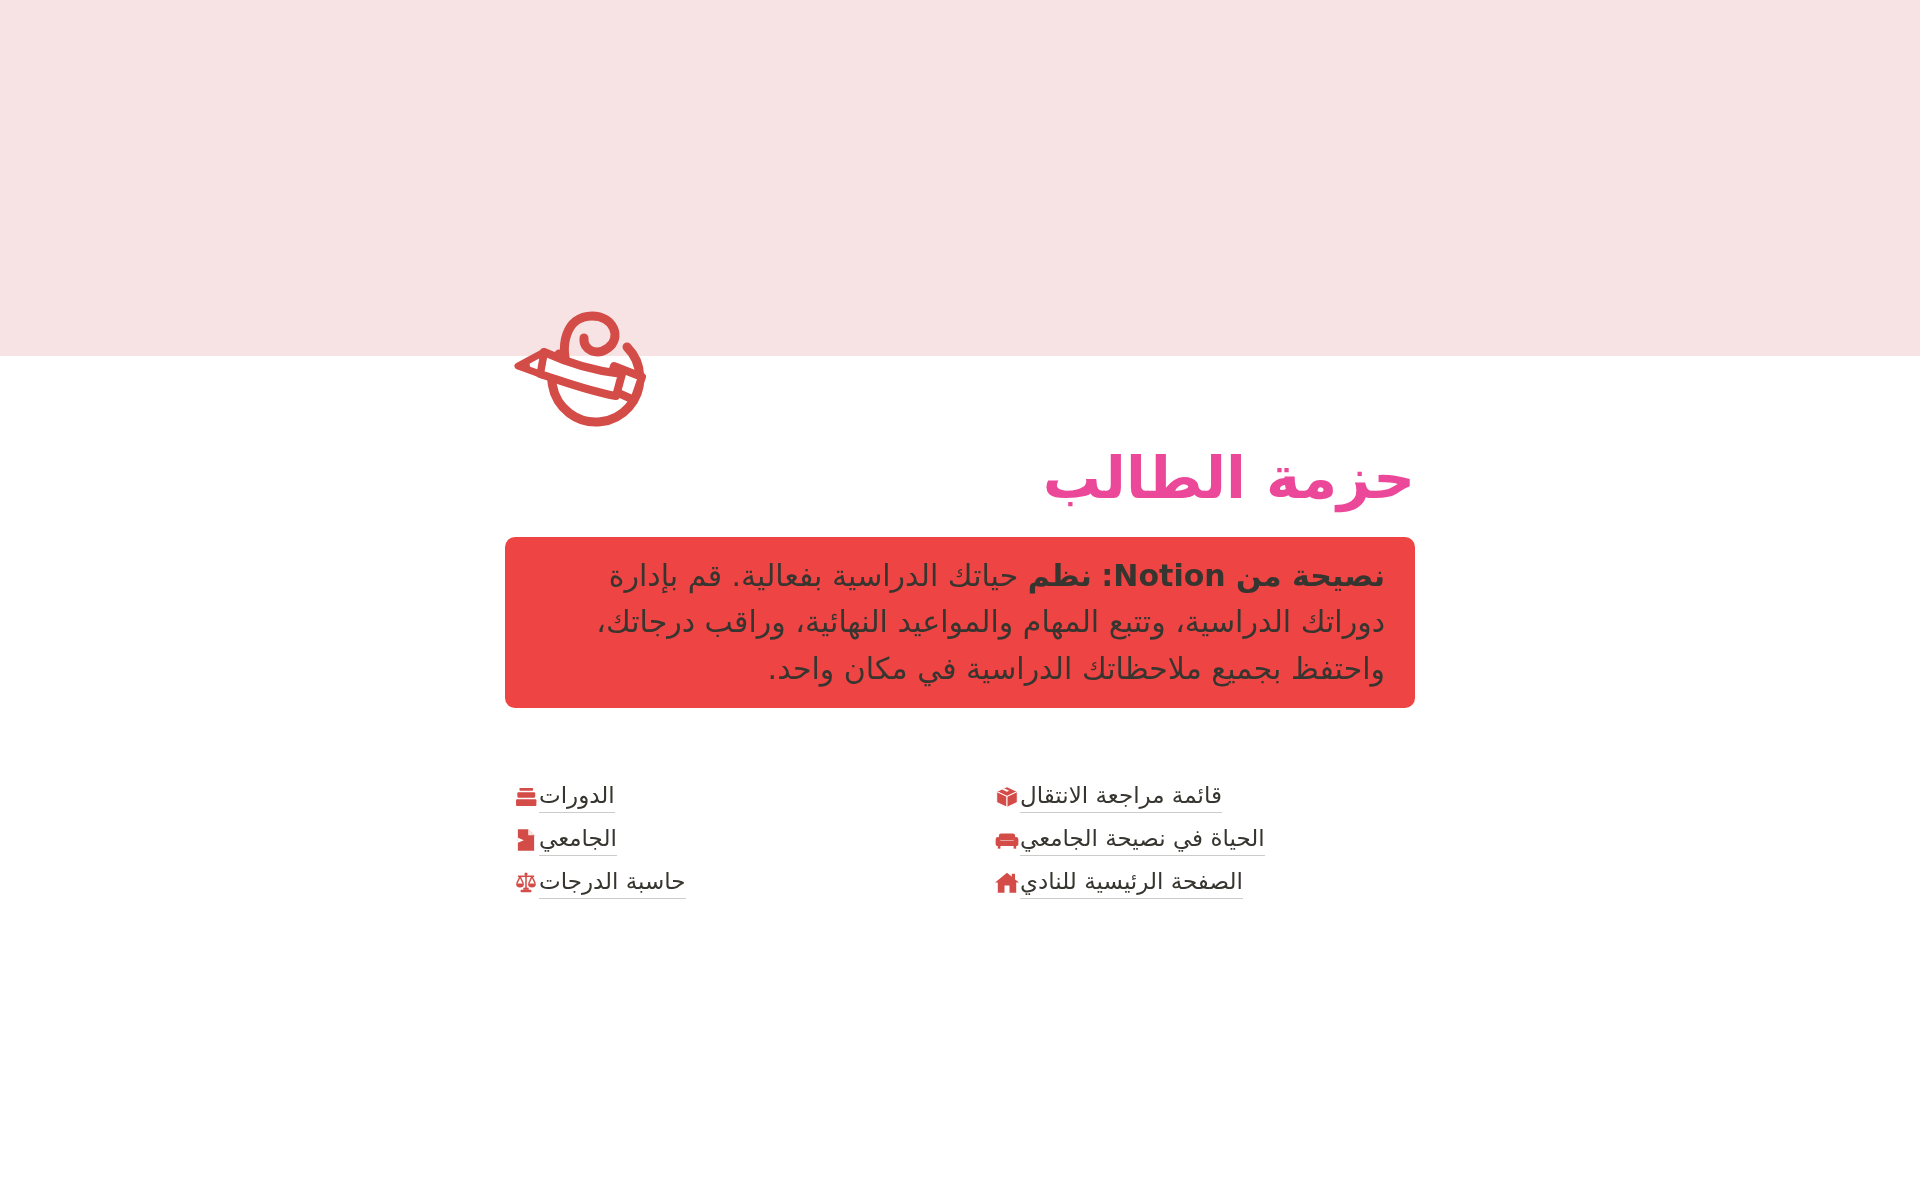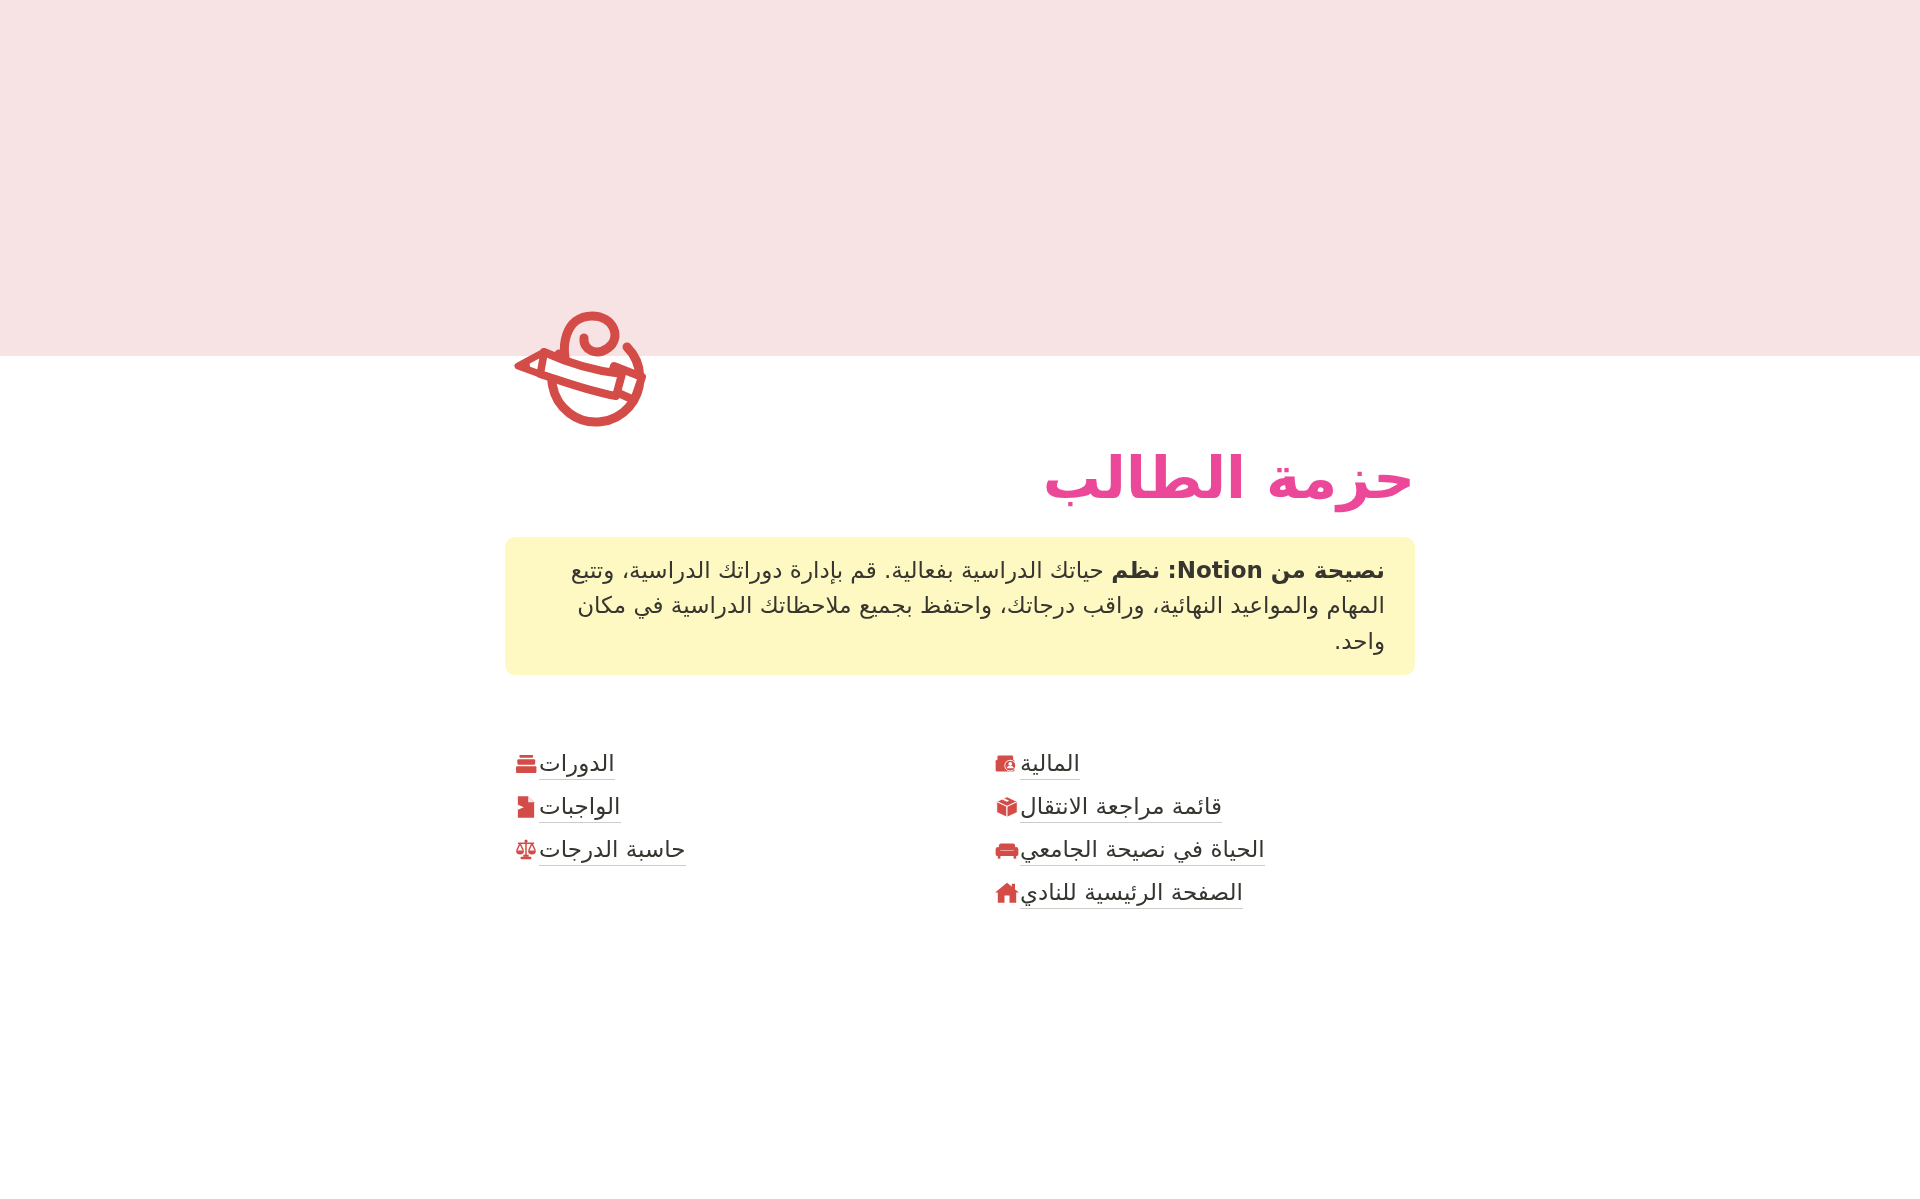--- a/index.html
+++ b/index.html
@@ -32,24 +32,24 @@
     margin:0;
     padding-top:86px;
     font-size:58px;
     font-weight:700;
     line-height:1.25;
     color:#ec4899;
     letter-spacing:0;
   }
   .callout {
     margin-top:22px;
-    background:#fef9c3;
+    background:#ef4444;
     border-radius:10px;
     padding:16px 30px;
-    font-size:23px;
+    font-size:30px;
     line-height:1.55;
     color:#37352f;
   }
   .callout b { font-weight:700; }
   .links {
     margin-top:74px;
     display:flex;
     direction:rtl;
   }
   .link-col { width:455px; }
@@ -106,35 +106,20 @@
     <b>نظم</b>
     <span>حياتك الدراسية بفعالية. قم بإدارة دوراتك الدراسية، وتتبع المهام والمواعيد النهائية، وراقب درجاتك، واحتفظ بجميع ملاحظاتك الدراسية في مكان واحد.</span>
   </div>
 
   <div class="links">
 
     <div class="link-col col-a">
       <div class="link-item">
         <span class="link-icon">
           <svg viewBox="0 0 24 24">
-              <g fill="currentColor">
-                <rect x="3.2" y="4.2" width="14.5" height="7.5" rx="1"></rect>
-                <rect x="1.5" y="8" width="17.5" height="11" rx="1.4"></rect>
-              </g>
-              <circle cx="15" cy="13.5" r="5.4" fill="#ffffff"></circle>
-              <circle cx="15" cy="13.5" r="4.6" fill="#d44c47"></circle>
-              <circle cx="15" cy="11.9" r="1.7" fill="#ffffff"></circle>
-              <path d="M11.9 15.9 a3.1 2.4 0 0 1 6.2 0 Z" fill="#ffffff"></path>
-            </svg>
-        </span>
-        <span class="link-label">المالية</span>
-      </div>
-      <div class="link-item">
-        <span class="link-icon">
-          <svg viewBox="0 0 24 24">
               <g fill="currentColor" stroke="#ffffff" stroke-width="0.9" stroke-linejoin="round">
                 <path d="M12 2.5 L21.5 7 L12 11.5 L2.5 7 Z"></path>
                 <path d="M2.5 7 L12 11.5 L12 21.5 L2.5 17 Z"></path>
                 <path d="M21.5 7 L12 11.5 L12 21.5 L21.5 17 Z"></path>
               </g>
               <path d="M9.4 4 L14 6.2 L12 7.2 L7.4 5 Z" fill="#ffffff"></path>
             </svg>
         </span>
         <span class="link-label">قائمة مراجعة الانتقال</span>
       </div>
@@ -172,21 +157,21 @@
         <span class="link-label">الدورات</span>
       </div>
       <div class="link-item">
         <span class="link-icon">
           <svg viewBox="0 0 24 24">
               <path d="M4.5 2 H14 L19.5 7.5 V22 H4.5 Z" fill="currentColor"></path>
               <path d="M14 2 L14 7.5 L19.5 7.5 Z" fill="#ffffff" opacity="0.85"></path>
               <path d="M4.5 10 L10 12.3 L4.5 14.6 Z" fill="#ffffff"></path>
             </svg>
         </span>
-        <span class="link-label">الواجبات</span>
+        <span class="link-label">الجامعي</span>
       </div>
       <div class="link-item">
         <span class="link-icon">
           <svg viewBox="0 0 24 24">
               <g stroke="currentColor" stroke-width="1.4" fill="none">
                 <path d="M12 4 V17"></path>
                 <path d="M4.5 5.8 H19.5"></path>
                 <path d="M6.5 6 L3.5 12.5 M6.5 6 L9.5 12.5"></path>
                 <path d="M17.5 6 L14.5 12.5 M17.5 6 L20.5 12.5"></path>
               </g>

